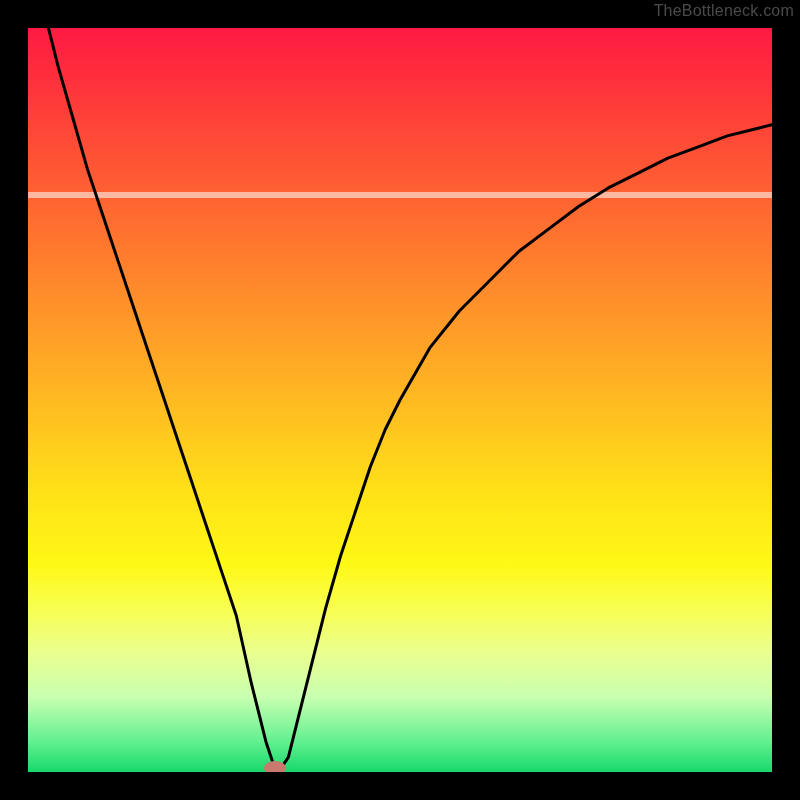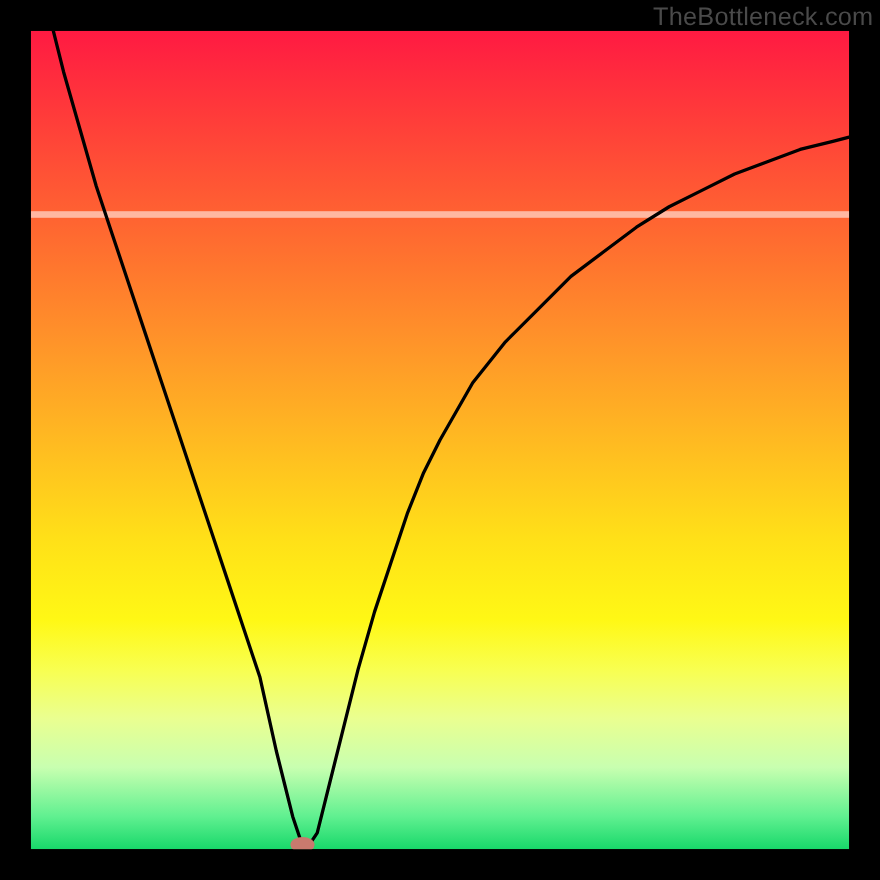--- a/index.html
+++ b/index.html
@@ -63,21 +63,21 @@
     height: 14px;
     border-radius: 50%;
     background: #c97a6e;
     transform: translate(-50%, -50%);
   }
   .watermark {
     position: absolute;
     top: 2px;
     right: 6px;
     color: #4a4a4a;
-    font-size: 23px;
+    font-size: 16px;
     letter-spacing: 0.2px;
     font-weight: 500;
   }
 </style>
 </head>
 <body>
 
 <div class="canvas">
 
   <div class="watermark">TheBottleneck.com</div>

